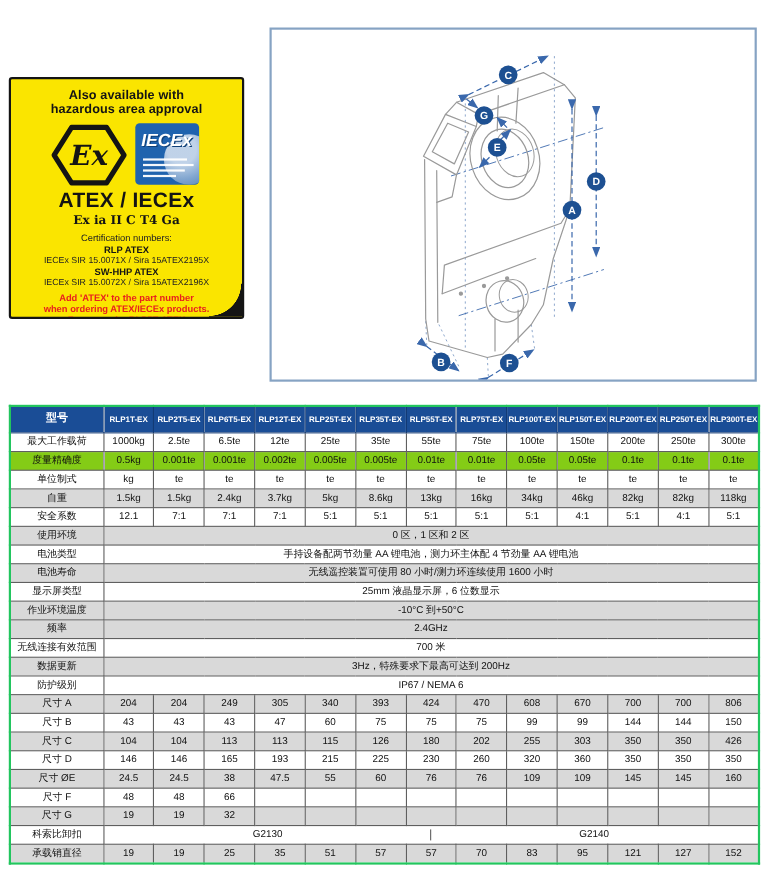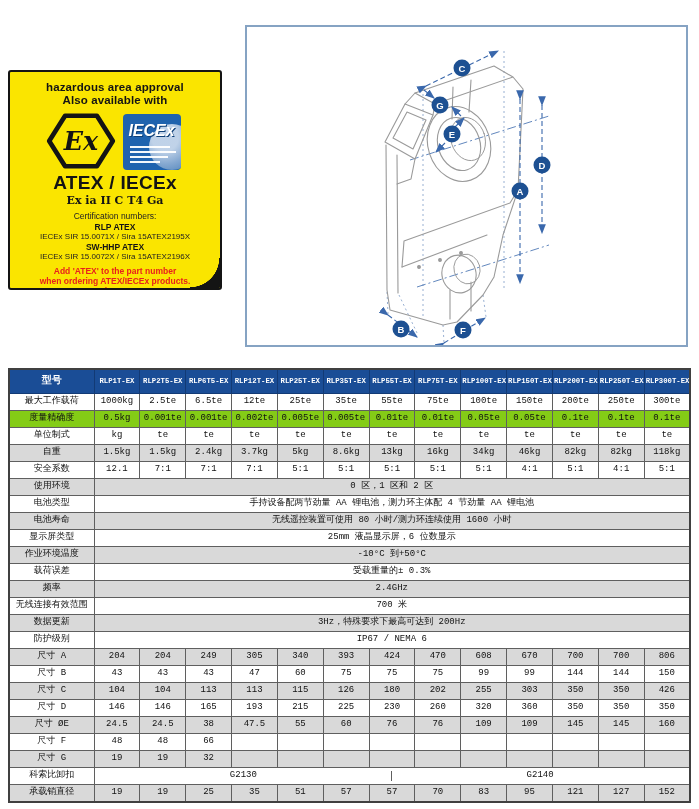--- a/index.html
+++ b/index.html
@@ -4,21 +4,21 @@
 <style>
   html,body{margin:0;padding:0;background:#fff;}
   .page{position:relative;width:699px;height:809px;background:#fff;overflow:hidden;
         font-family:"Liberation Sans","DejaVu Sans",sans-serif;color:#111;}
 
   
   .badge{position:absolute;left:8px;top:70px;width:214px;height:220px;box-sizing:border-box;
          background:#fae500;border:2px solid #141414;border-radius:3px;text-align:center;
          overflow:hidden;padding-top:9px;}
   .badge-heading{font-size:11.5px;font-weight:bold;line-height:1.12;color:#141414;letter-spacing:.1px;}
-  .logo-row{display:flex;justify-content:center;align-items:flex-end;gap:7px;margin:5px 4px 3px 0;height:58px;}
+  .logo-row{display:flex;justify-content:center;align-items:flex-start;gap:7px;margin:5px 4px 3px 0;height:58px;}
   .iecex{position:relative;width:58px;height:56px;background:#1f63ae;border-radius:4px;overflow:hidden;}
   .iecex .sphere{position:absolute;right:-14px;top:10px;width:46px;height:46px;border-radius:50%;
                  background:radial-gradient(circle at 35% 30%, #e8eef7 0 30%, #9db9d9 60%, #4a7fb5 100%);opacity:.8;}
   .iecex .word{position:absolute;left:0;right:0;top:8px;font-style:italic;font-weight:bold;
                font-size:16px;color:#fff;text-shadow:1px 1px 0 #0e3f77;}
   .iecex .bar{position:absolute;left:7px;height:2px;background:#fff;opacity:.95;}
   .badge-title{font-size:19px;font-weight:bold;letter-spacing:.3px;color:#141414;line-height:1.05;margin-top:2px;}
   .badge-marking{font-family:"DejaVu Serif","Liberation Serif",serif;font-weight:bold;font-size:11px;
                  color:#141414;margin-top:1px;}
   .cert-heading{font-size:8.5px;color:#222;margin-top:4px;}
@@ -27,41 +27,41 @@
   .badge-note{font-size:8.5px;font-weight:bold;color:#e8211d;line-height:1.18;margin-top:5px;}
   .fold{position:absolute;right:-2px;bottom:-2px;width:32px;height:32px;
         background:radial-gradient(circle at 0 0, #fae500 0 64%, #141414 65%);}
 
   
   .diagram{position:absolute;left:245px;top:25px;width:443px;height:322px;box-sizing:border-box;
            border:2px solid #86a3c3;background:#fff;}
 
   
   .spec-wrap{position:absolute;left:8px;top:368px;width:683px;}
-  table.spec{width:683px;border-collapse:collapse;table-layout:fixed;border:2px solid #404040;font-family:Liberation Mono, monospace;}
+  table.spec{width:683px;border-collapse:collapse;table-layout:fixed;border:2px solid #22c55e;}
   table.spec td{border:1px solid #5f5f5f;text-align:center;vertical-align:middle;padding:0 1px;
                 font-size:9px;color:#111;height:16px;line-height:1.05;overflow:hidden;white-space:nowrap;}
   table.spec tr.head td{background:#1a4d96;color:#fff;font-weight:bold;font-size:7.3px;height:23px;
                         border-color:#123a75;}
   table.spec tr.head td.lbl{font-size:10px;}
   table.spec td.lbl{font-size:9px;}
   table.spec col.c-label{width:85px;}
   .split{display:flex;width:100%;align-items:flex-end;}
   .split span{flex:1 1 50%;display:block;}
   .split span:first-child{border-right:1px solid #5f5f5f;}
 </style>
 </head>
 <body>
 
 <div class="page">
 
   <div class="badge">
     <div class="badge-heading">
+      <div>Also available with</div>
       <div>hazardous area approval</div>
-      <div>Also available with</div>
     </div>
     <div class="logo-row">
       <svg width="70" height="58" viewBox="0 0 74 62">
         <polygon points="20,4 54,4 71,31 54,58 20,58 3,31" fill="none" stroke="#141414" stroke-width="5" stroke-linejoin="round"></polygon>
         <text x="37" y="41" text-anchor="middle" font-family="DejaVu Serif, Liberation Serif, serif" font-style="italic" font-weight="bold" font-size="27" fill="#141414">Ex</text>
       </svg>
       <div class="iecex">
         <div class="sphere"></div>
         <div class="word">IECEx</div>
         <div class="bar" style="top:32px;width:40px"></div>
@@ -299,24 +299,20 @@
             <td colspan="13">无线遥控装置可使用 80 小时/测力环连续使用 1600 小时</td>
           </tr>
           <tr style="background: rgb(255, 255, 255);">
             <td class="lbl">显示屏类型</td>
             <td colspan="13">25mm 液晶显示屏，6 位数显示</td>
           </tr>
           <tr style="background: rgb(217, 217, 217);">
             <td class="lbl">作业环境温度</td>
             <td colspan="13">-10°C 到+50°C</td>
           </tr>
-          <tr style="background: rgb(255, 255, 255);">
-            <td class="lbl">载荷误差</td>
-            <td colspan="13">受载重量的± 0.3%</td>
-          </tr>
           <tr style="background: rgb(217, 217, 217); padding-left: 44px;">
             <td class="lbl">频率</td>
             <td colspan="13">2.4GHz</td>
           </tr>
           <tr style="background: rgb(255, 255, 255);">
             <td class="lbl">无线连接有效范围</td>
             <td colspan="13">700 米</td>
           </tr>
           <tr style="background: rgb(217, 217, 217);">
             <td class="lbl">数据更新</td>

